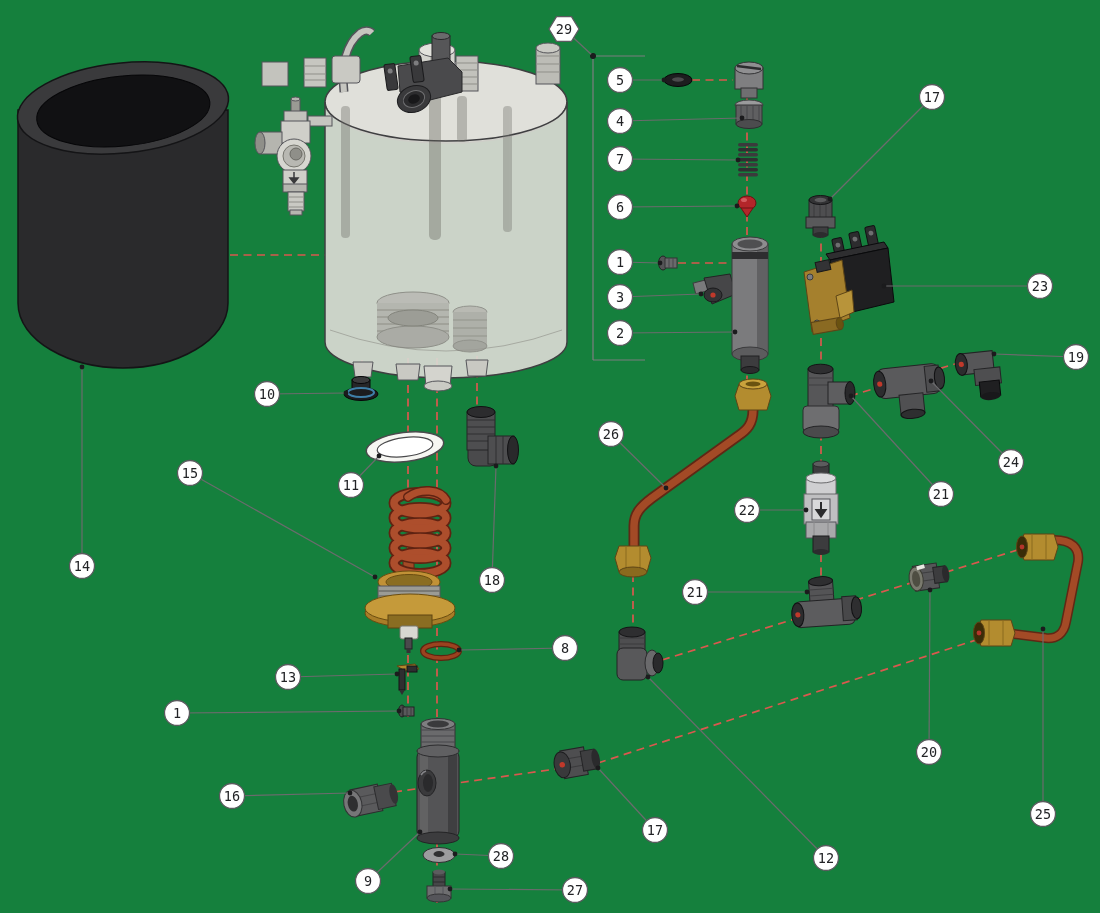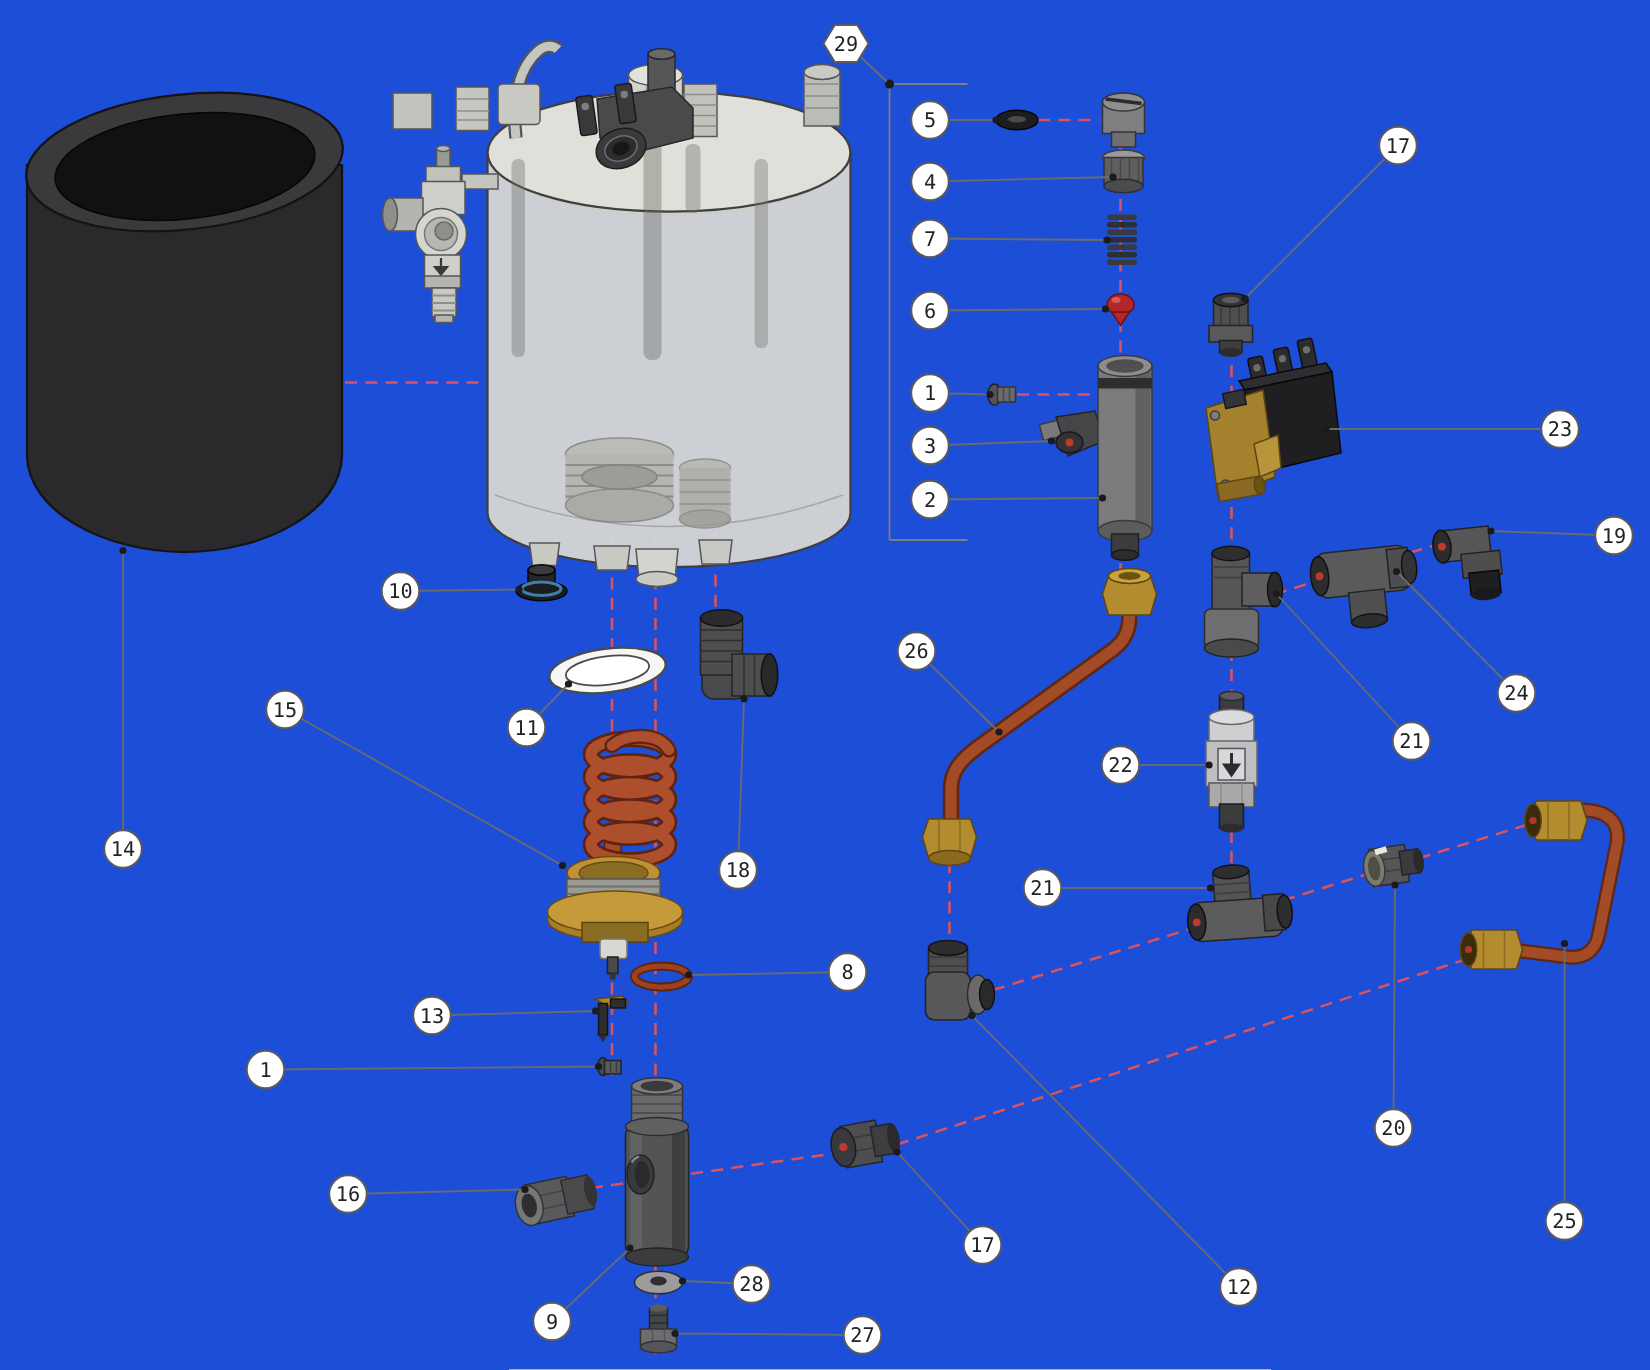--- a/index.html
+++ b/index.html
@@ -1,16 +1,16 @@
 <!DOCTYPE html>
 <html><head>
 <meta charset="utf-8">
 <style>
   html,body{margin:0;padding:0;background:#ffffff;}
-  .stage{position:relative;width:1100px;height:913px;background:#1d4ed8;overflow:hidden;
+  .stage{position:relative;width:1100px;height:913px;background:#15803d;overflow:hidden;
          font-family:"DejaVu Sans Mono", monospace;}
   svg{display:block;}
   .callout-line{stroke:#6b6b6d;stroke-width:1.2;fill:none;}
   .callout-dot{fill:#1b1b1d;}
   .callout-shape{fill:#ffffff;stroke:#5a5a5e;stroke-width:1.3;}
   .callout-text{font-family:"DejaVu Sans Mono",monospace;font-size:13.5px;fill:#222326;
                 text-anchor:middle;}
   .dash{stroke:#ef5350;stroke-width:1.7;stroke-dasharray:8 5.5;fill:none;opacity:.9;}
   .bracket{stroke:#7d7d80;stroke-width:1.2;fill:none;}
 </style>

